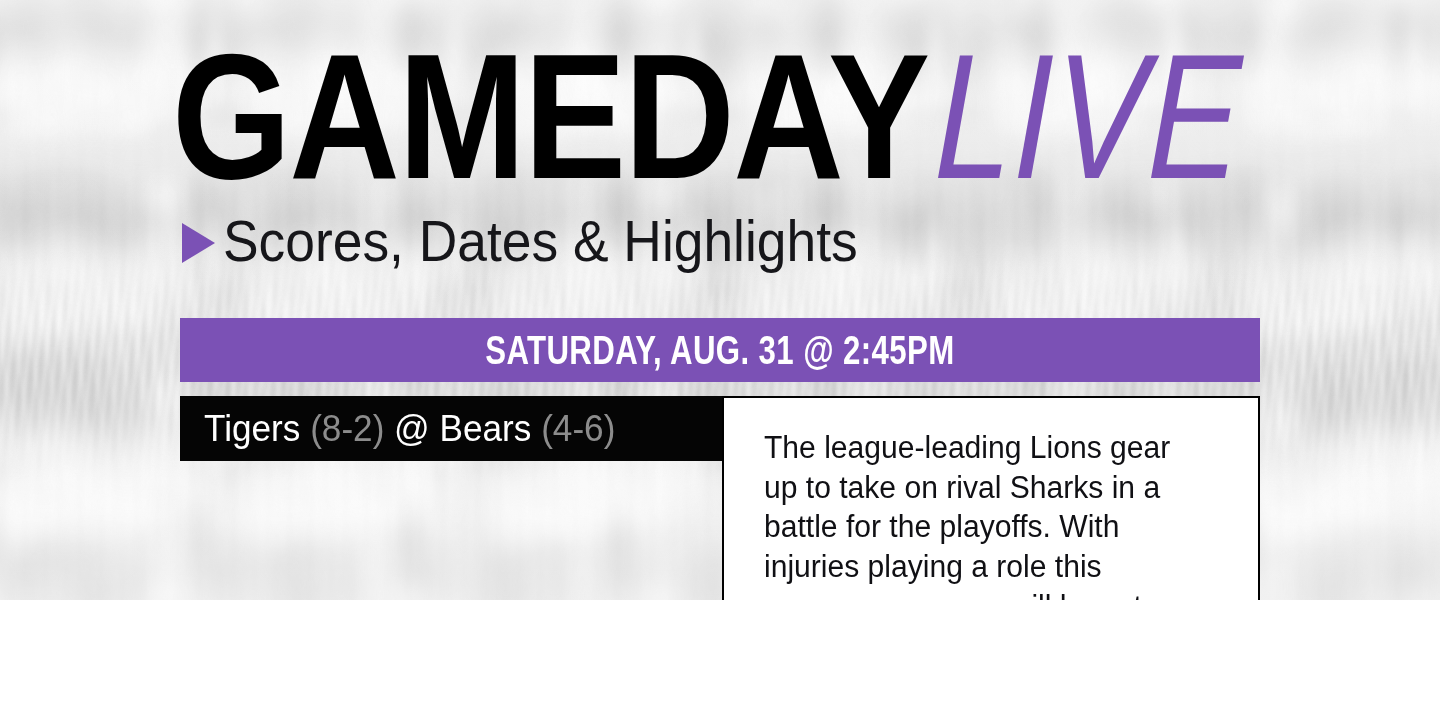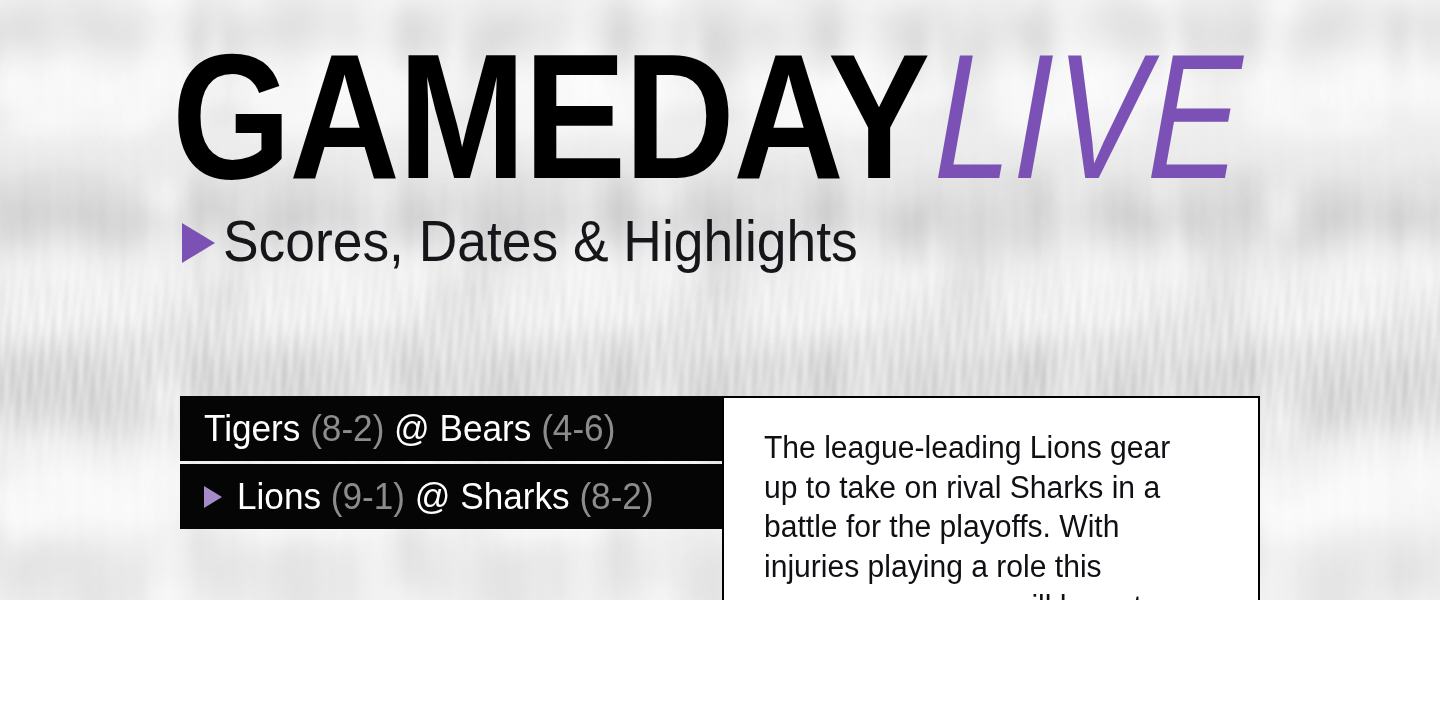--- a/index.html
+++ b/index.html
@@ -293,42 +293,36 @@
     <div class="headline">
       <span class="hl-main">GAMEDAY</span>
       <span class="hl-live">LIVE</span>
     </div>
 
     <div class="subtitle-row">
       <span class="tri-big"></span>
       <span class="subtitle">Scores, Dates &amp; Highlights</span>
     </div>
 
+    <div class="date-banner">
+      <span class="date-text">SATURDAY, AUG. 31 @ 2:45PM</span>
+    </div>
 
     <div class="games">
 
       <div class="game-row">
         <span class="game-text"><span class="team">Tigers</span>
           <span class="rec">(8-2)</span>
           <span class="at">@</span>
           <span class="team">Bears</span>
           <span class="rec">(4-6)</span>
         </span>
       </div>
 
 
-      <div class="game-row selected">
-        <span class="tri-small"></span>
-        <span class="game-text"><span class="team">Lions</span>
-          <span class="rec">(9-1)</span>
-          <span class="at">@</span>
-          <span class="team">Sharks</span>
-          <span class="rec">(8-2)</span>
-        </span>
-      </div>
 
 
     </div>
 
     <div class="panel">
       <div class="panel-body">The league-leading Lions gear up to take on rival Sharks in a battle for the playoffs. With injuries playing a role this season, everyone will have to be ready.</div>
       <div class="panel-note">TICKETS AVAILABLE</div>
     </div>
 
   </div>

